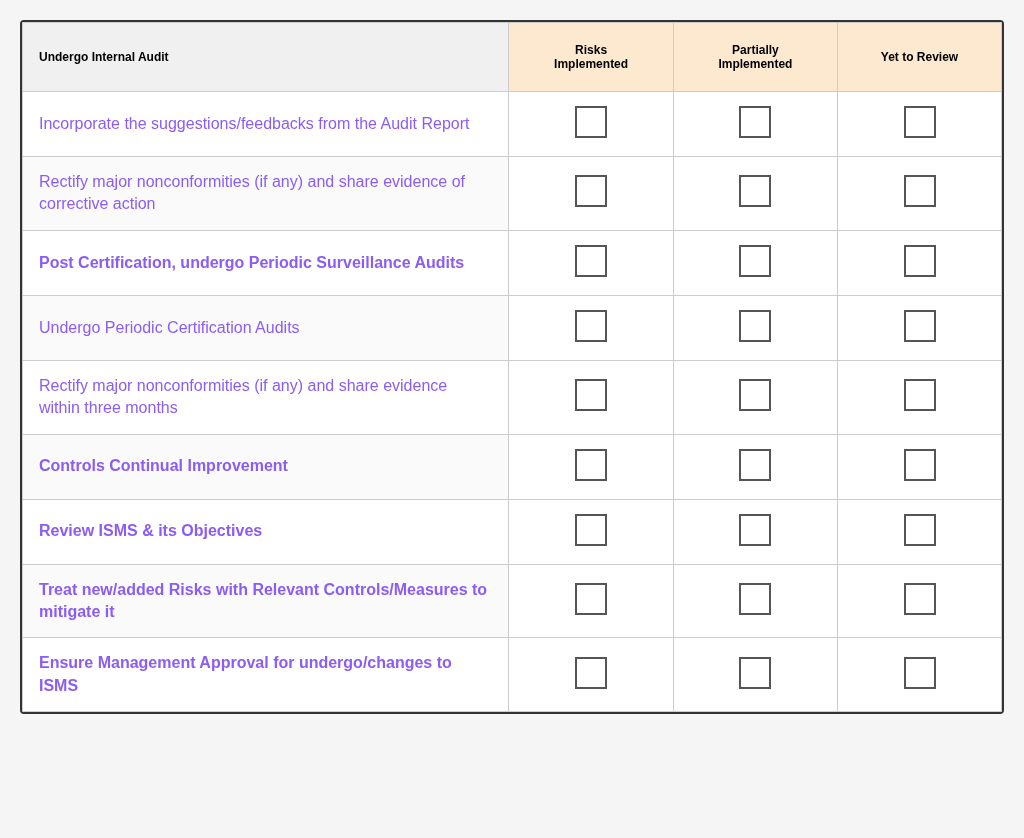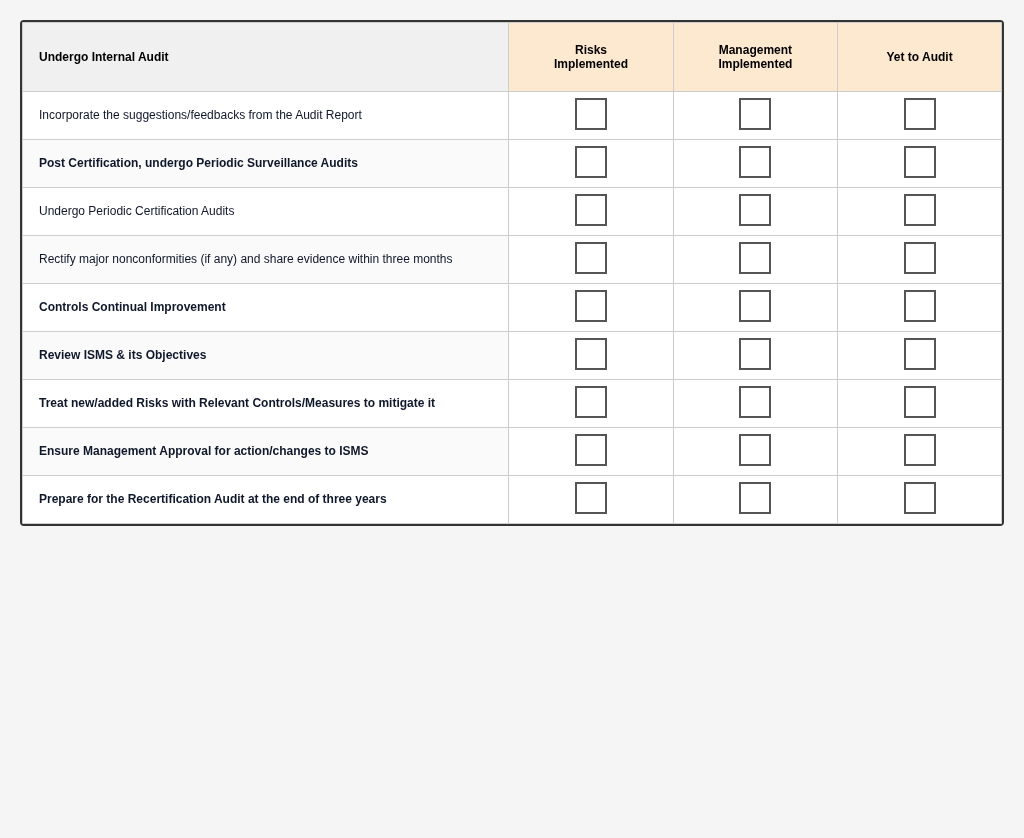--- a/index.html
+++ b/index.html
@@ -45,25 +45,25 @@
       background: #f0f0f0;
       width: 490px;
     }
 
     thead tr th:not(:first-child) {
       background: #fde8d0;
       width: 165px;
     }
 
     tbody tr td {
-      padding: 6px 16px;
+      padding: 14px 16px;
       border: 1px solid #ccc;
       vertical-align: middle;
-      font-size: 12px;
-      color: #0f172a;
+      font-size: 16px;
+      color: #8b5cf6;
     }
 
     tbody tr td:first-child {
       background: #fff;
     }
 
     tbody tr td.bold-cell {
       font-weight: 700;
     }
 
@@ -94,29 +94,35 @@
 <div class="table-container">
   <table>
     <thead>
       <tr>
         <th>Undergo Internal Audit</th>
         <th>
           <span>Risks</span><br>
           <span>Implemented</span>
         </th>
         <th>
-          <span>Management</span><br>
+          <span>Partially</span><br>
           <span>Implemented</span>
         </th>
-        <th>Yet to Audit</th>
+        <th>Yet to Review</th>
       </tr>
     </thead>
     <tbody id="table-body">
     <tr>
           <td>Incorporate the suggestions/feedbacks from the Audit Report</td>
+          <td><span class="checkbox-box"></span></td>
+          <td><span class="checkbox-box"></span></td>
+          <td><span class="checkbox-box"></span></td>
+        </tr>
+        <tr>
+          <td>Rectify major nonconformities (if any) and share evidence of corrective action</td>
           <td><span class="checkbox-box"></span></td>
           <td><span class="checkbox-box"></span></td>
           <td><span class="checkbox-box"></span></td>
         </tr>
         <tr>
           <td class="bold-cell">Post Certification, undergo Periodic Surveillance Audits</td>
           <td><span class="checkbox-box"></span></td>
           <td><span class="checkbox-box"></span></td>
           <td><span class="checkbox-box"></span></td>
         </tr>
@@ -144,26 +150,20 @@
           <td><span class="checkbox-box"></span></td>
           <td><span class="checkbox-box"></span></td>
         </tr>
         <tr>
           <td class="bold-cell">Treat new/added Risks with Relevant Controls/Measures to mitigate it</td>
           <td><span class="checkbox-box"></span></td>
           <td><span class="checkbox-box"></span></td>
           <td><span class="checkbox-box"></span></td>
         </tr>
         <tr>
-          <td class="bold-cell">Ensure Management Approval for action/changes to ISMS</td>
-          <td><span class="checkbox-box"></span></td>
-          <td><span class="checkbox-box"></span></td>
-          <td><span class="checkbox-box"></span></td>
-        </tr>
-        <tr>
-          <td class="bold-cell">Prepare for the Recertification Audit at the end of three years</td>
+          <td class="bold-cell">Ensure Management Approval for undergo/changes to ISMS</td>
           <td><span class="checkbox-box"></span></td>
           <td><span class="checkbox-box"></span></td>
           <td><span class="checkbox-box"></span></td>
         </tr>
       </tbody>
   </table>
 </div>
 
 </body></html>

